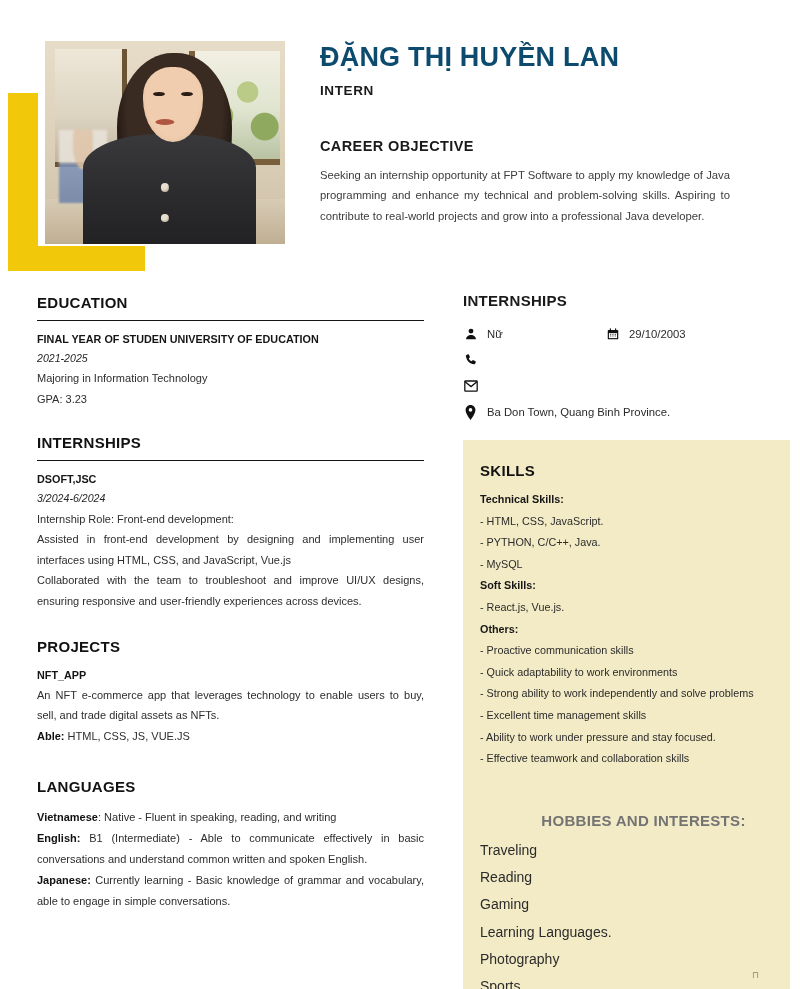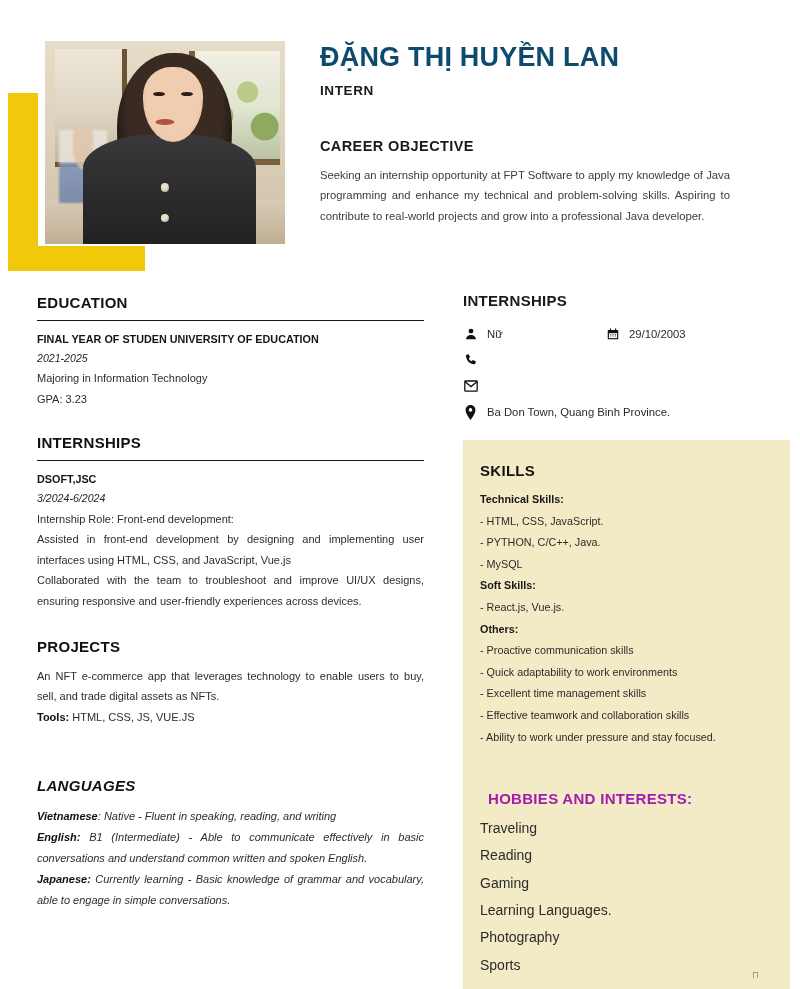--- a/index.html
+++ b/index.html
@@ -284,22 +284,23 @@
   .panel-item {
     font-size: 10.8px;
     margin: 0;
     line-height: 2;
     color: #2b2b2b;
   }
   #hobbies-title {
     font-size: 15px;
     font-weight: 700;
     letter-spacing: .3px;
-    margin: 42px 0 8px 8px;
-    color: #a21caf;
+    margin: 42px 0 8px 17px;
+    color: #737373;
+    text-align: center;
   }
   .hobby-item {
     font-size: 14px;
     margin: 0;
     line-height: 1.95;
     color: #2b2b2b;
   }
   #corner-mark {
     position: absolute;
     right: 31px;
@@ -361,25 +362,26 @@
       <div class="rule"></div>
       <div class="entry-title">DSOFT,JSC</div>
       <div class="entry-date">3/2024-6/2024</div>
       <div class="entry-line">Internship Role:  Front-end development:</div>
       <p class="entry-para">Assisted in front-end development by designing and implementing user interfaces using HTML, CSS, and JavaScript, Vue.js</p>
       <p class="entry-para">Collaborated with the team to troubleshoot and improve UI/UX designs, ensuring responsive and user-friendly experiences across devices.</p>
     </div>
 
     <div class="section" style="margin-top:26px;">
       <div class="section-title" style="margin-bottom:11px;">PROJECTS</div>
+      <div class="entry-title">NFT_APP</div>
       <p class="entry-para">An NFT e-commerce app that leverages technology to enable users to buy, sell, and trade digital assets as NFTs.</p>
-      <p class="entry-line"><b>Tools:</b><span> HTML, CSS, JS, VUE.JS</span></p>
-    </div>
-
-    <div class="section" style="margin-top:50px;font-style:italic;">
+      <p class="entry-line"><b>Able:</b><span> HTML, CSS, JS, VUE.JS</span></p>
+    </div>
+
+    <div class="section" style="margin-top:32px;">
       <div class="section-title" style="margin-bottom:12px;">LANGUAGES</div>
       <p class="lang-para"><b>Vietnamese</b><span>: </span><span>Native - Fluent in speaking, reading, and writing</span></p>
       <p class="lang-para"><b>English:</b><span> </span><span>B1 (Intermediate) - Able to communicate effectively in basic conversations and understand common written and spoken English.</span></p>
       <p class="lang-para"><b>Japanese:</b><span> </span><span>Currently learning - Basic knowledge of grammar and vocabulary, able to engage in simple conversations.</span></p>
     </div>
 
   </div>
 
   <div id="right-col">
     <div id="information-title">INTERNSHIPS</div>
@@ -450,23 +452,24 @@
     <div class="panel-item">- HTML, CSS, JavaScript.</div>
     <div class="panel-item">- PYTHON, C/C++, Java.</div>
     <div class="panel-item">- MySQL</div>
 
     <div class="panel-sub">Soft Skills:</div>
     <div class="panel-item">- React.js, Vue.js.</div>
 
     <div class="panel-sub">Others:</div>
     <div class="panel-item">- Proactive communication skills</div>
     <div class="panel-item">- Quick adaptability to work environments</div>
+    <div class="panel-item">- Strong ability to work independently and solve problems</div>
     <div class="panel-item">- Excellent time management skills</div>
+    <div class="panel-item">- Ability to work under pressure and stay focused.</div>
     <div class="panel-item">- Effective teamwork and collaboration skills</div>
-    <div class="panel-item">- Ability to work under pressure and stay focused.</div>
 
     <div id="hobbies-title">HOBBIES AND INTERESTS:</div>
     <div class="hobby-item">Traveling</div>
     <div class="hobby-item">Reading</div>
     <div class="hobby-item">Gaming</div>
     <div class="hobby-item">Learning Languages.</div>
     <div class="hobby-item">Photography</div>
     <div class="hobby-item">Sports</div>
 
     <div id="corner-mark">⊓</div>

